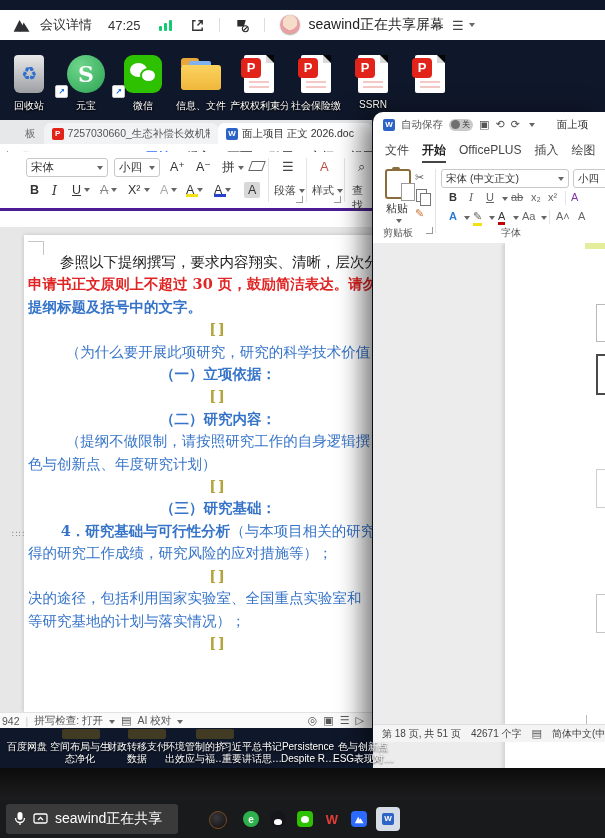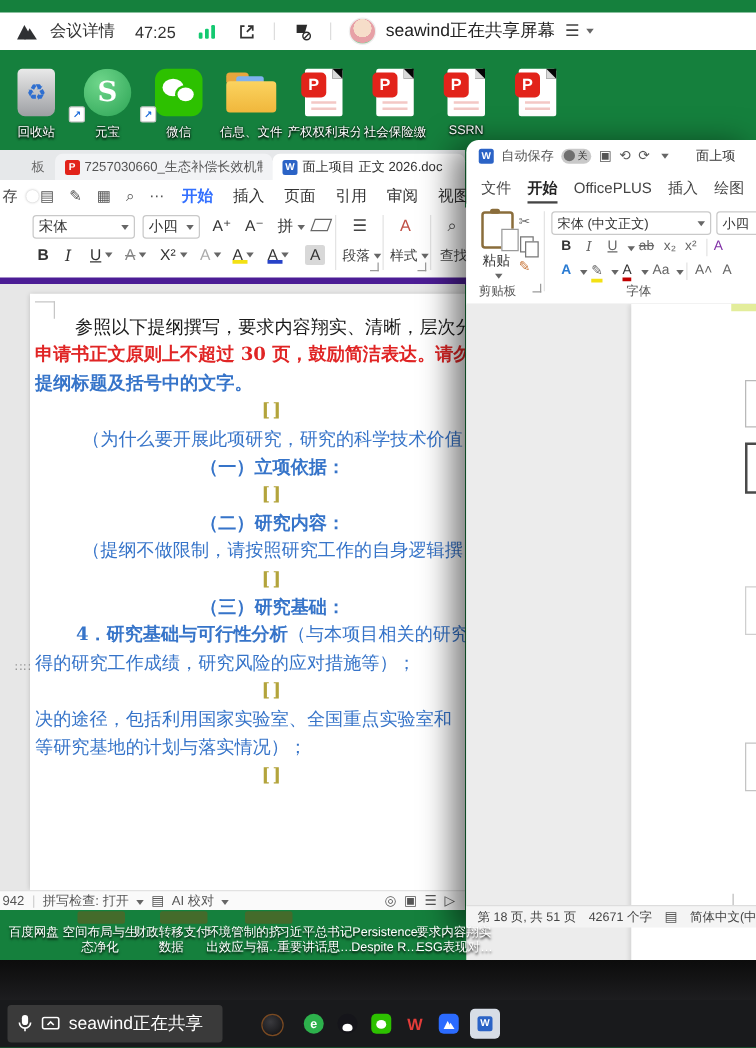--- a/index.html
+++ b/index.html
@@ -1,16 +1,16 @@
 <!DOCTYPE html>
 <html><head>
 <meta charset="utf-8">
 <style>
   html,body{margin:0;padding:0;background:#000;}
-  #screen{position:relative;width:605px;height:838px;overflow:hidden;background:#15803d;
+  #screen{position:relative;width:605px;height:838px;overflow:hidden;background:#0f172a;
     font-family:"Liberation Sans","DejaVu Sans",sans-serif;}
   .abs{position:absolute;}
   
   #meetbar{left:0;top:10px;width:605px;height:30px;background:#fff;display:flex;align-items:center;gap:8px;padding-left:12px;box-sizing:border-box;}
   #meetbar .txt{font-size:13px;color:#333;}
   #meetbar .timer{font-size:13px;color:#333;margin-left:8px;}
   .sigbars{display:flex;align-items:flex-end;gap:2px;height:12px;margin-left:10px;}
   .sigbars i{display:block;width:3px;background:#14c971;border-radius:1px;}
   .vdiv{width:1px;height:14px;background:#ddd;margin:0 6px;}
   .avatar{width:20px;height:20px;border-radius:50%;background:radial-gradient(circle at 50% 38%,#f6ddc9 0 45%,#e7a0a6 46% 72%,#9fc6a1 73% 100%);border:1px solid #eee;}
@@ -44,21 +44,21 @@
   .mini-sq{display:inline-block;width:12px;height:12px;border-radius:2px;color:#fff;font-size:8px;font-weight:bold;line-height:12px;text-align:center;flex:0 0 auto;}
   .mini-red{background:#e2231a;}
   .mini-blue{background:#2b63c6;}
   #wpsquick{left:0;top:24px;width:100%;height:26px;background:#fff;border-bottom:1px solid #ececec;display:flex;align-items:center;font-size:12px;color:#444;}
   .toggle{width:22px;height:12px;border-radius:6px;background:#d4d4d4;position:relative;margin:0 6px;}
   .toggle .kn{position:absolute;left:1px;top:1px;width:10px;height:10px;border-radius:50%;background:#fff;box-shadow:0 0 2px rgba(0,0,0,.3);}
   .qic{font-size:12px;color:#555;margin:0 6px;}
   .wmenu{font-size:12.5px;color:#333;margin:0 8px;white-space:nowrap;}
   .wmenu.on{color:#3370ff;font-weight:bold;position:relative;}
   .wmenu.on::after{content:"";position:absolute;left:0;right:0;bottom:-5px;height:2px;background:#3370ff;}
-  #wpsribbon{left:0;top:46px;width:100%;height:56px;background:#fff;border-bottom:6px solid #4c1d95;font-size:12px;color:#333;padding-left:15px;}
+  #wpsribbon{left:0;top:32px;width:100%;height:56px;background:#fff;border-bottom:3px solid #4c1d95;font-size:12px;color:#333;}
   .combo{position:absolute;height:19px;border:1px solid #c9c9c9;border-radius:3px;display:flex;align-items:center;justify-content:space-between;padding:0 4px;font-size:11.5px;color:#333;box-sizing:border-box;background:#fff;}
   .car{width:0;height:0;border-left:3.5px solid transparent;border-right:3.5px solid transparent;border-top:4px solid #666;display:inline-block;margin-left:3px;}
   .rbtn{position:absolute;font-size:12.5px;color:#333;display:flex;align-items:center;}
   .ubar{display:inline-block;width:12px;height:3px;position:absolute;left:1px;bottom:-1px;}
   .grp-ic{position:absolute;font-size:13px;color:#444;}
   .grp-lb{position:absolute;font-size:11px;color:#444;display:flex;align-items:center;}
   .launch{position:absolute;width:6px;height:6px;border-right:1px solid #9a9a9a;border-bottom:1px solid #9a9a9a;}
   .vsep{position:absolute;width:1px;background:#e4e4e4;}
   .eraser{display:inline-block;width:12px;height:8px;background:#fff;border:1px solid #666;transform:skewX(-20deg);}
   #wpsdoc{left:0;top:107px;width:372px;height:485px;background:#e7e7e7;overflow:hidden;}
@@ -336,20 +336,21 @@
         <div id="wpslines">
           <div class="dl ind">参照以下提纲撰写，要求内容翔实、清晰，层次分</div>
           <div class="dl red">申请书正文原则上不超过 30 页，鼓励简洁表达。请勿</div>
           <div class="dl blu bld">提纲标题及括号中的文字。</div>
           <div class="dl mk ind">[]</div>
           <div class="dl blu ind">（为什么要开展此项研究，研究的科学技术价值</div>
           <div class="dl blu bld ind">（一）立项依据：</div>
           <div class="dl mk ind">[]</div>
           <div class="dl blu bld ind">（二）研究内容：</div>
           <div class="dl blu ind">（提纲不做限制，请按照研究工作的自身逻辑撰</div>
+          <div class="dl blu">色与创新点、年度研究计划）</div>
           <div class="dl mk ind">[]</div>
           <div class="dl blu bld ind">（三）研究基础：</div>
           <div class="dl blu ind"><span style="font-weight:bold">4．研究基础与可行性分析</span><span>（与本项目相关的研究</span></div>
           <div class="dl blu">得的研究工作成绩，研究风险的应对措施等）；</div>
           <div class="dl mk ind">[]</div>
           <div class="dl blu">决的途径，包括利用国家实验室、全国重点实验室和</div>
           <div class="dl blu">等研究基地的计划与落实情况）；</div>
           <div class="dl mk ind">[]</div>
         </div>
       </div>
@@ -468,21 +469,21 @@
     </div>
   <div class="abs d2" style="left:222px">
       <div>习近平总书记</div>
       <div>重要讲话思…</div>
     </div>
   <div class="abs d2" style="left:278px">
       <div>Persistence</div>
       <div>Despite R…</div>
     </div>
   <div class="abs d2" style="left:333px">
-      <div>要求内容翔实</div>
+      <div>色与创新点</div>
       <div>ESG表现对…</div>
     </div>
 
   <div class="abs" style="left:0;top:768px;width:605px;height:32px;background:linear-gradient(180deg,#0c0c0c,#1d1d1f)"></div>
 
   <div class="abs" id="taskbar">
     <div id="sharepill">
       <svg width="12" height="16" viewBox="0 0 12 16">
           <rect x="3.5" y="1" width="5" height="8" rx="2.5" fill="#fff"></rect>
           <path d="M1.5,7 a4.5,4.5 0 0 0 9,0" fill="none" stroke="#fff" stroke-width="1.3"></path>

